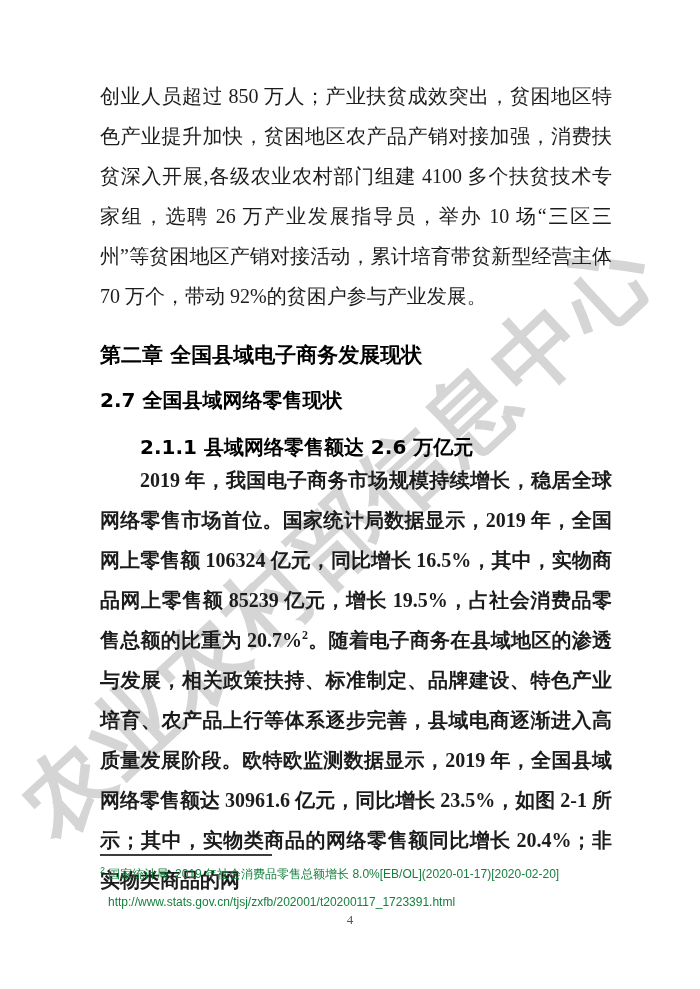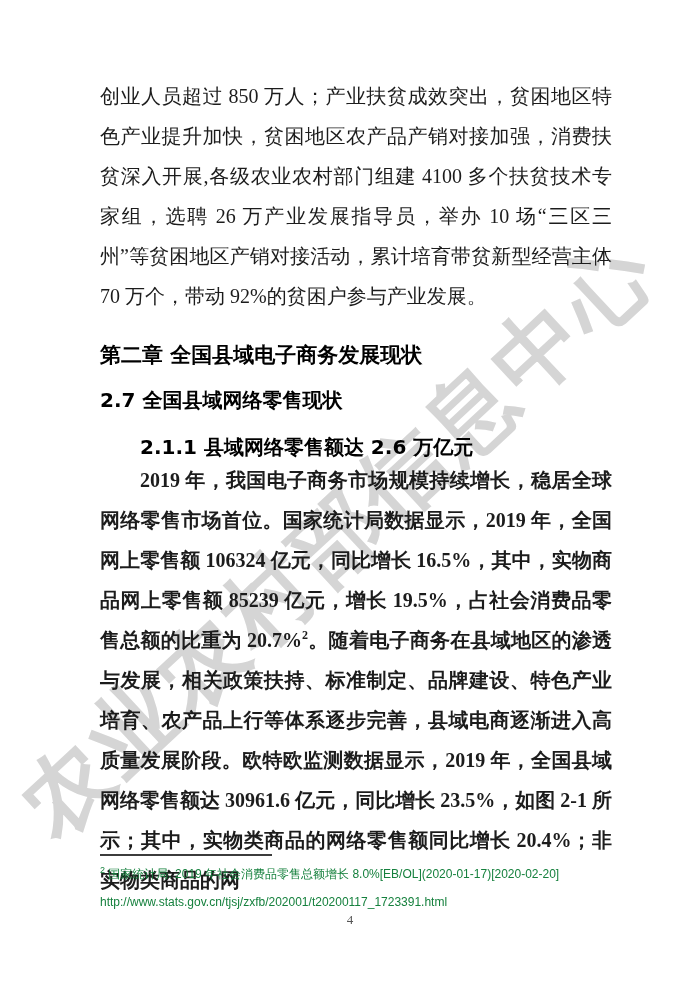--- a/index.html
+++ b/index.html
@@ -85,21 +85,21 @@
   }
 
   .footnote-rule {
     width: 172px;
     height: 0;
     border-top: 2px solid #3c3c3c;
     margin-bottom: 9px;
   }
 
   .fn-line { line-height: 18px; text-align: left; }
-  .fn-url  { margin-top: 10px; }
+  .fn-url  { margin-top: 10px; margin-left: 8px; }
   .footnote sup { font-size: 9px; line-height: 0; }
 
   .page-number {
     position: absolute;
     z-index: 1;
     left: 0;
     right: 0;
     top: 912px;
     text-align: center;
     font-size: 13px;

